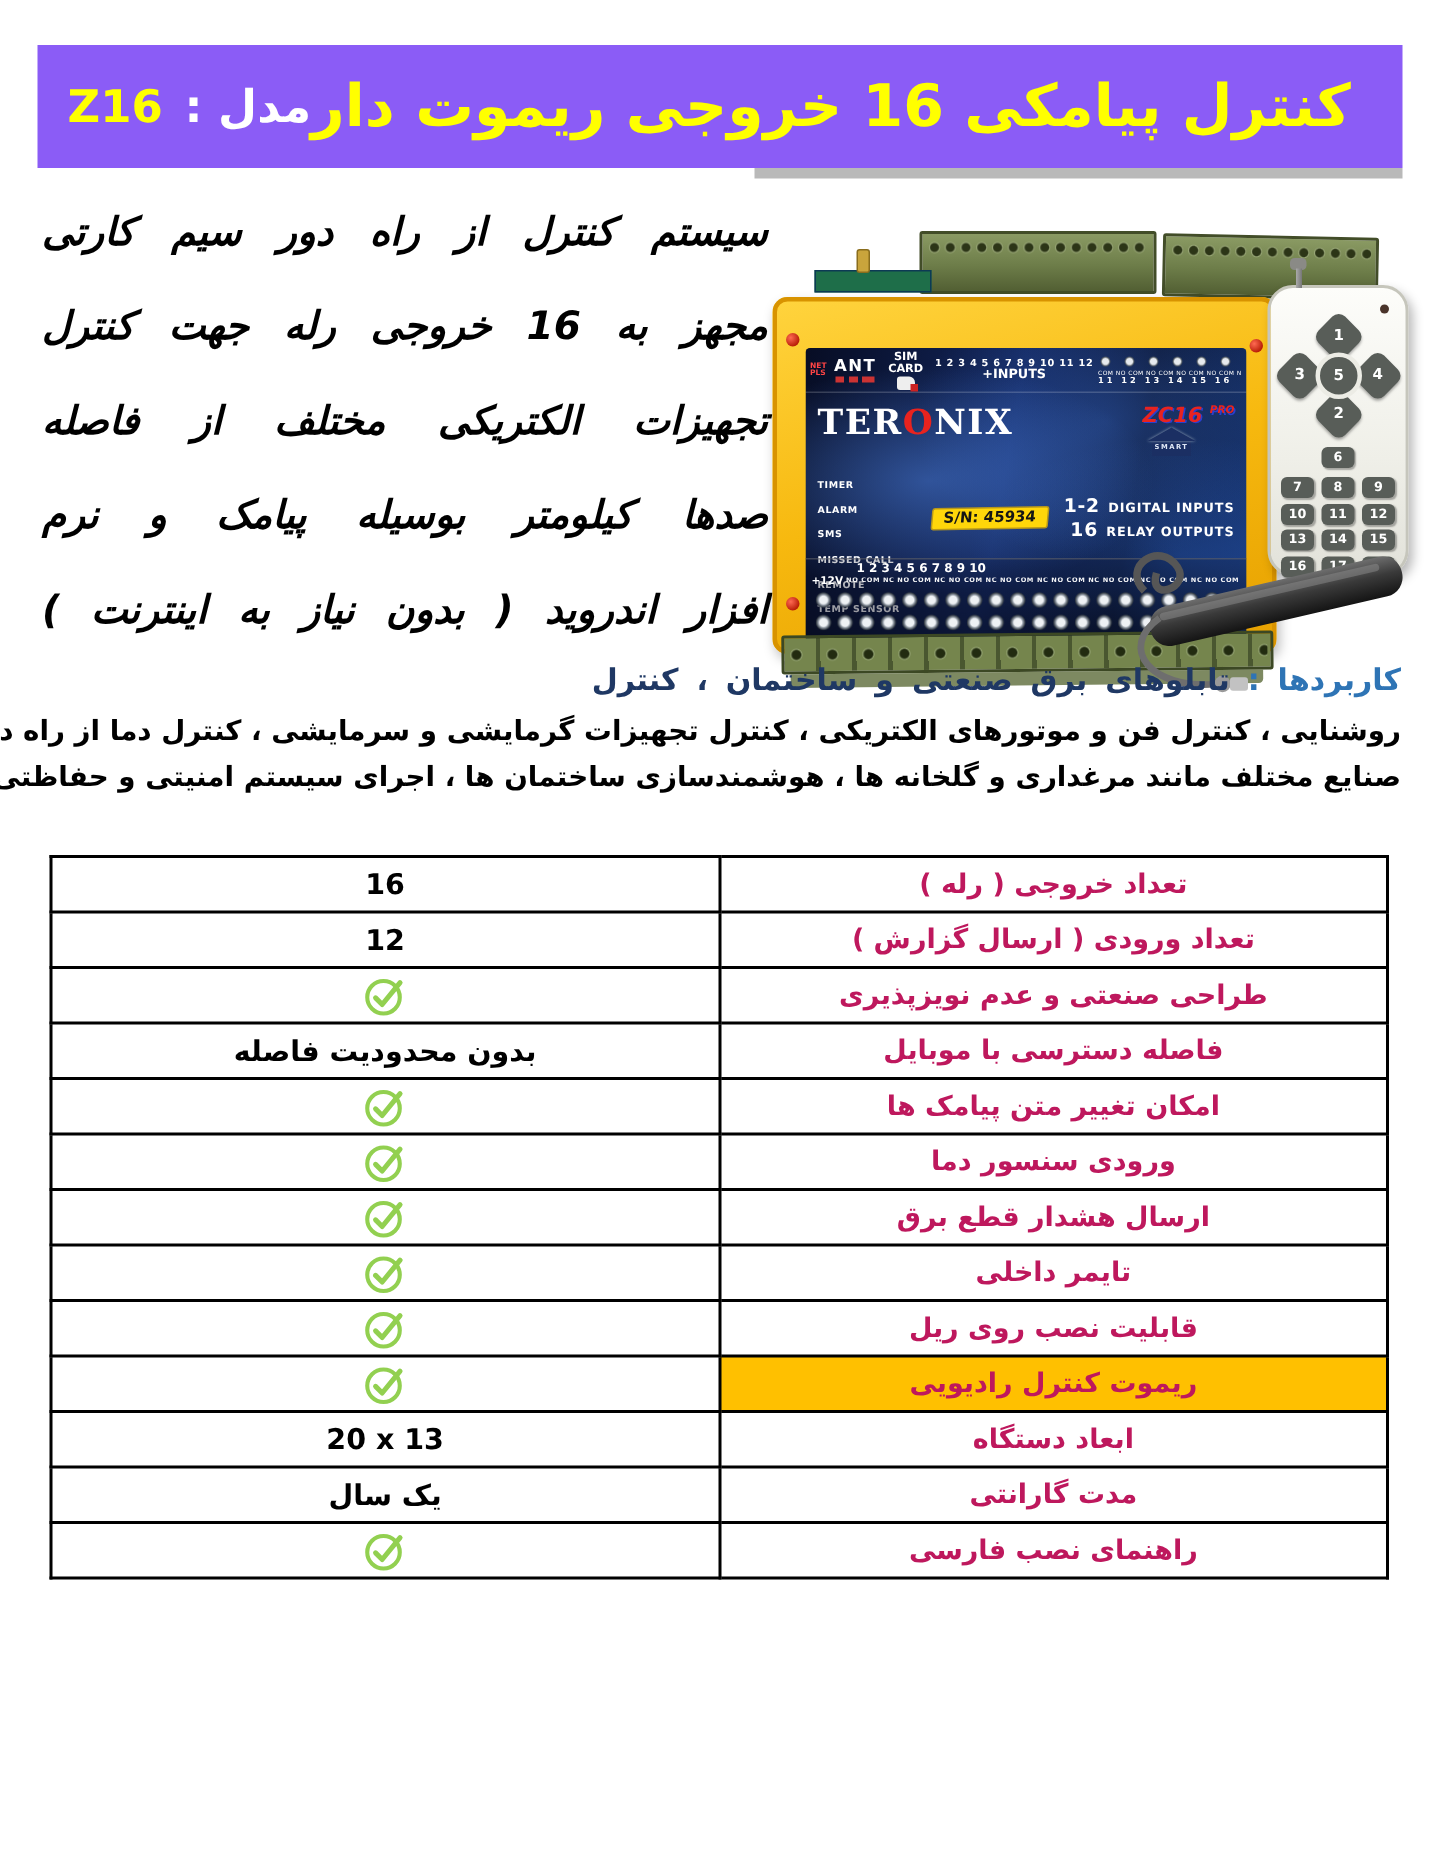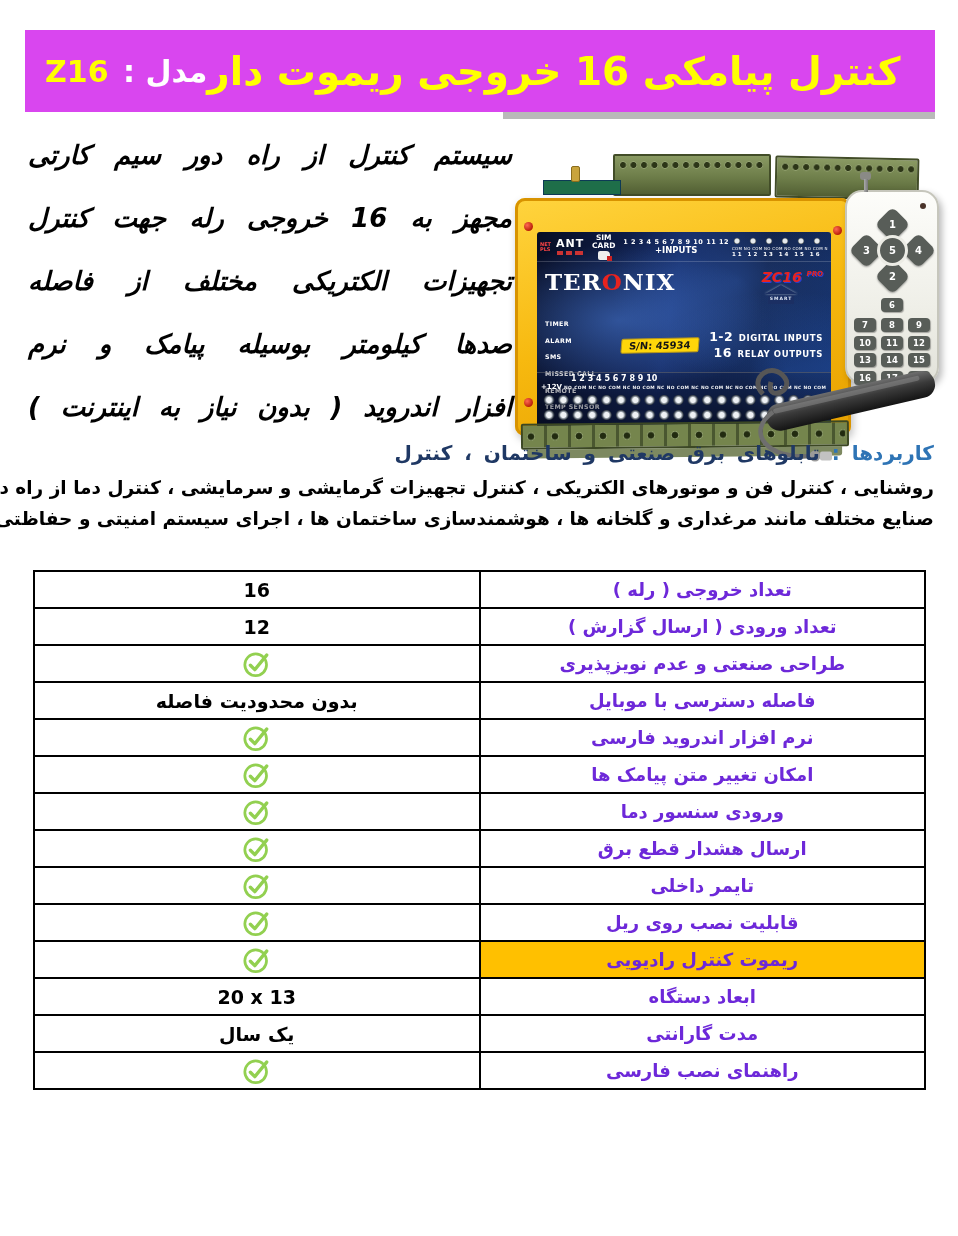--- a/index.html
+++ b/index.html
@@ -3,21 +3,21 @@
 <meta charset="utf-8">
 <style>
   html,body{margin:0;padding:0;}
   body{
     width:958px;height:1236px;position:relative;background:#ffffff;
     font-family:"DejaVu Sans",sans-serif;overflow:hidden;
   }
   
   .header{
     position:absolute;left:25px;top:30px;width:910px;height:82px;
-    background:#d946ef;display:flex;align-items:center;justify-content:space-between;
+    background:#8b5cf6;display:flex;align-items:center;justify-content:space-between;
     padding:0 16px;box-sizing:border-box;
   }
   .model{direction:rtl;font-size:30px;font-weight:bold;color:#ffffff;white-space:nowrap;}
   .model .model-val{color:#ffff00;padding:0 4px;}
   .hdr-title{direction:rtl;color:#ffff00;font-size:39px;font-weight:bold;margin-right:88px;white-space:nowrap;}
   .photo-edge{position:absolute;left:503px;top:112px;width:432px;height:7px;background:#b9b9b9;}
 
   
   .intro{position:absolute;left:28px;top:124px;width:484px;direction:rtl;}
   .intro-line{
@@ -34,21 +34,21 @@
   .apps-rest{position:absolute;left:26px;top:472px;width:908px;direction:rtl;}
   .apps-line{
     font-size:18.5px;font-weight:bold;color:#000;height:31px;line-height:31px;
     text-align:justify;text-align-last:justify;white-space:nowrap;
   }
 
   
   table.spec{position:absolute;left:33px;top:570px;width:893px;border-collapse:collapse;table-layout:fixed;}
   table.spec td{border:2px solid #000;height:35px;padding:0;vertical-align:middle;}
   td.val{width:50%;text-align:center;direction:ltr;font-size:19px;font-weight:bold;color:#000;}
-  td.lab{width:50%;text-align:center;direction:rtl;font-size:18px;font-weight:bold;color:#6d28d9;}
+  td.lab{width:50%;text-align:center;direction:rtl;font-size:18px;font-weight:bold;color:#be185d;}
   td.lab.hl{background:#ffc000;}
   .check-icon{display:inline-block;vertical-align:middle;}
 
   
   .figure{position:absolute;left:513px;top:150px;width:432px;height:330px;}
   .figure *{box-sizing:border-box;}
 
   
   .top-terms{position:absolute;left:100px;top:4px;width:306px;height:46px;}
   .tblock{
@@ -353,27 +353,20 @@
   </tr>
       <tr>
     <td class="val">بدون محدودیت فاصله</td>
     <td class="lab">فاصله دسترسی با موبایل</td>
   </tr>
       <tr>
     <td class="val"><svg class="check-icon" width="30" height="31" viewBox="0 0 34 35">
     <circle cx="15.5" cy="19" r="12.3" fill="none" stroke="#92d050" stroke-width="3.1"></circle>
     <path d="M9.5 19.5 L14.5 24.5 L28 8" fill="none" stroke="#92d050" stroke-width="3.8" stroke-linecap="round" stroke-linejoin="round"></path>
   </svg></td>
-    <td class="lab">نرم افزار اندروید فارسی</td>
-  </tr>
-      <tr>
-    <td class="val"><svg class="check-icon" width="30" height="31" viewBox="0 0 34 35">
-    <circle cx="15.5" cy="19" r="12.3" fill="none" stroke="#92d050" stroke-width="3.1"></circle>
-    <path d="M9.5 19.5 L14.5 24.5 L28 8" fill="none" stroke="#92d050" stroke-width="3.8" stroke-linecap="round" stroke-linejoin="round"></path>
-  </svg></td>
     <td class="lab">امکان تغییر متن پیامک ها</td>
   </tr>
       <tr>
     <td class="val"><svg class="check-icon" width="30" height="31" viewBox="0 0 34 35">
     <circle cx="15.5" cy="19" r="12.3" fill="none" stroke="#92d050" stroke-width="3.1"></circle>
     <path d="M9.5 19.5 L14.5 24.5 L28 8" fill="none" stroke="#92d050" stroke-width="3.8" stroke-linecap="round" stroke-linejoin="round"></path>
   </svg></td>
     <td class="lab">ورودی سنسور دما</td>
   </tr>
       <tr>

